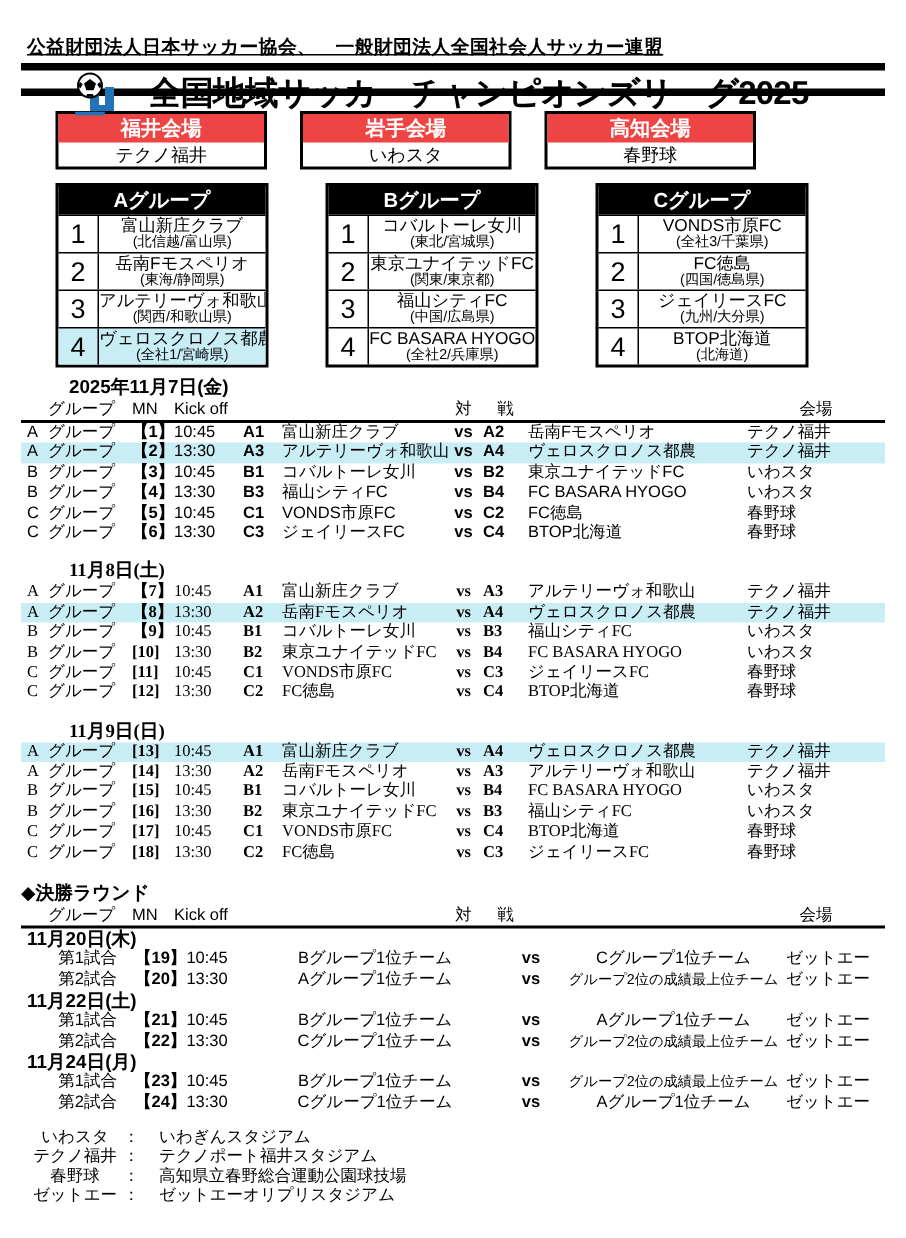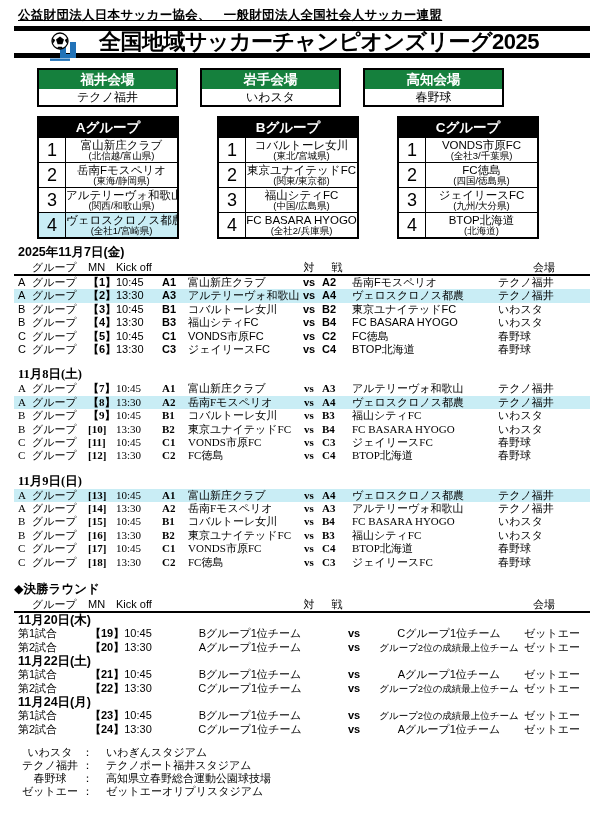--- a/index.html
+++ b/index.html
@@ -1,67 +1,67 @@
 <!DOCTYPE html>
 <html lang="ja" style="--hl: #c9edf5;"><head>
 <meta charset="utf-8">
 <style>
   * { margin:0; padding:0; box-sizing:border-box; }
   html,body { width:604px; height:825px; background:#fff; overflow:hidden; }
   body { font-family:"Liberation Sans","DejaVu Sans",sans-serif; color:#000; }
-  .page { width:604px; height:825px; padding:8px 14px 0; }
+  .page { width:604px; height:825px; padding:24px 14px 0; }
 
   
   .caption { font-size:12.5px; font-weight:bold; text-decoration:underline; letter-spacing:.3px; line-height:15px; padding-left:4px; white-space:nowrap; }
 
   
-  .banner { margin-top:3px; border-top:5px solid #000; border-bottom:5px solid #000; height:32px; position:relative; display:flex; align-items:center; }
+  .banner { margin-top:3px; border-top:5px solid #000; border-bottom:5px solid #000; height:22px; position:relative; display:flex; align-items:flex-start; }
   .banner-logo { position:absolute; left:34px; top:1px; }
   .banner-title { flex:1; text-align:center; font-size:22px; font-weight:bold; letter-spacing:-.5px; padding-left:34px; white-space:nowrap; }
 
   
   .venue-row { display:flex; gap:22px; margin:10px 0 0 23px; }
   .venue-box { width:141px; border:2px solid #000; background:#fff; }
-  .venue-head { background:#15803d; color:#fff; text-align:center; font-size:13.5px; font-weight:bold; height:19px; line-height:19px; white-space:nowrap; }
+  .venue-head { background:#ef4444; color:#fff; text-align:center; font-size:13.5px; font-weight:bold; height:19px; line-height:19px; white-space:nowrap; }
   .venue-body { text-align:center; font-size:12px; height:16px; line-height:16px; white-space:nowrap; }
 
   
   .groups-row { display:flex; gap:38px; margin:9px 0 0 23px; }
   .gtable { width:142px; border:2px solid #000; background:#fff; }
   .ghead { background:#000; color:#fff; text-align:center; font-size:13.5px; font-weight:bold; height:19px; line-height:19px; }
   .grow { display:flex; border-top:1.5px solid #000; height:25px; }
   .grow.hl { background:var(--hl); }
   .gnum { width:27px; border-right:1.5px solid #000; display:flex; align-items:center; justify-content:center; font-size:18px; }
   .gteam { flex:1; display:flex; flex-direction:column; justify-content:center; text-align:center; overflow:hidden; }
   .gtname { font-size:11.5px; line-height:12px; white-space:nowrap; }
   .gtreg { font-size:9.5px; line-height:10px; white-space:nowrap; }
 
   
   .sched { margin-top:6px; }
-  .sdate { font-size:12.5px; font-weight:bold; line-height:15px; padding-left:4px; white-space:nowrap; }
+  .sdate { font-size:12.5px; font-weight:bold; line-height:15px; padding-left:4px; white-space:nowrap;margin-left:28px; }
   .day-block { margin-top:0; }
   .day-block + .day-block { margin-top:11px;font-family:Liberation Serif, serif; }
   .shead, .srow { display:grid; grid-template-columns:18px 56px 28px 46px 26px 108px 26px 30px 146px 1fr; align-items:center; }
   .shead { font-size:11px; height:16px; line-height:14px; border-bottom:2.5px solid #000; }
   .shead > div { white-space:nowrap; }
   .srow { font-size:11px; height:13.4px; line-height:13.4px; }
   .srow > div { white-space:nowrap; overflow:visible; }
   .srow.hl { background:var(--hl); }
   .c-g { padding-left:4px; }
   .c-code, .c-mn, .c-vs { font-weight:bold; }
   .c-mn { text-align:left; }
   .c-vs { text-align:center; }
   .ctr { text-align:center; }
 
   
   .finals { margin-top:13px; }
   .ftitle { font-size:12.5px; font-weight:bold; line-height:15px; white-space:nowrap; }
   .frow { display:grid; grid-template-columns:64px 88px 168px 40px 150px 1fr; align-items:center; font-size:11px; height:13.5px; line-height:13.5px; }
   .frow > div { white-space:nowrap; }
-  .f-label { padding-left:4px; }
+  .f-label { padding-left:4px;text-align:right; }
   .f-mntime { padding-left:12px; }
   .f-mn { font-weight:bold; }
   .f-team { text-align:center; }
   .f-team.small { font-size:9.5px; }
   .f-vs { text-align:center; font-weight:bold; }
   .fdate { font-size:12.5px; font-weight:bold; line-height:14px; padding-left:4px; white-space:nowrap; }
 
   
   .legend { margin-top:10px; }
   .lrow { display:grid; grid-template-columns:64px 12px 1fr; font-size:11px; height:13px; line-height:13px; padding-left:4px; }

